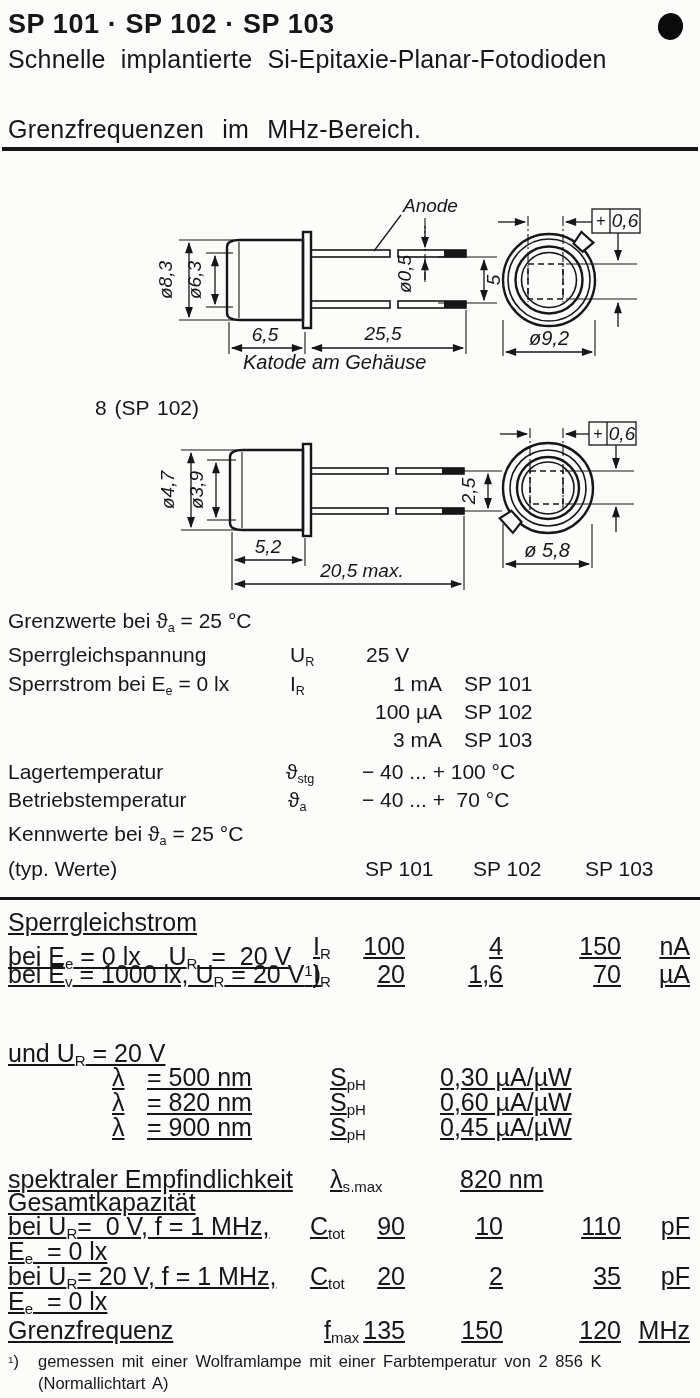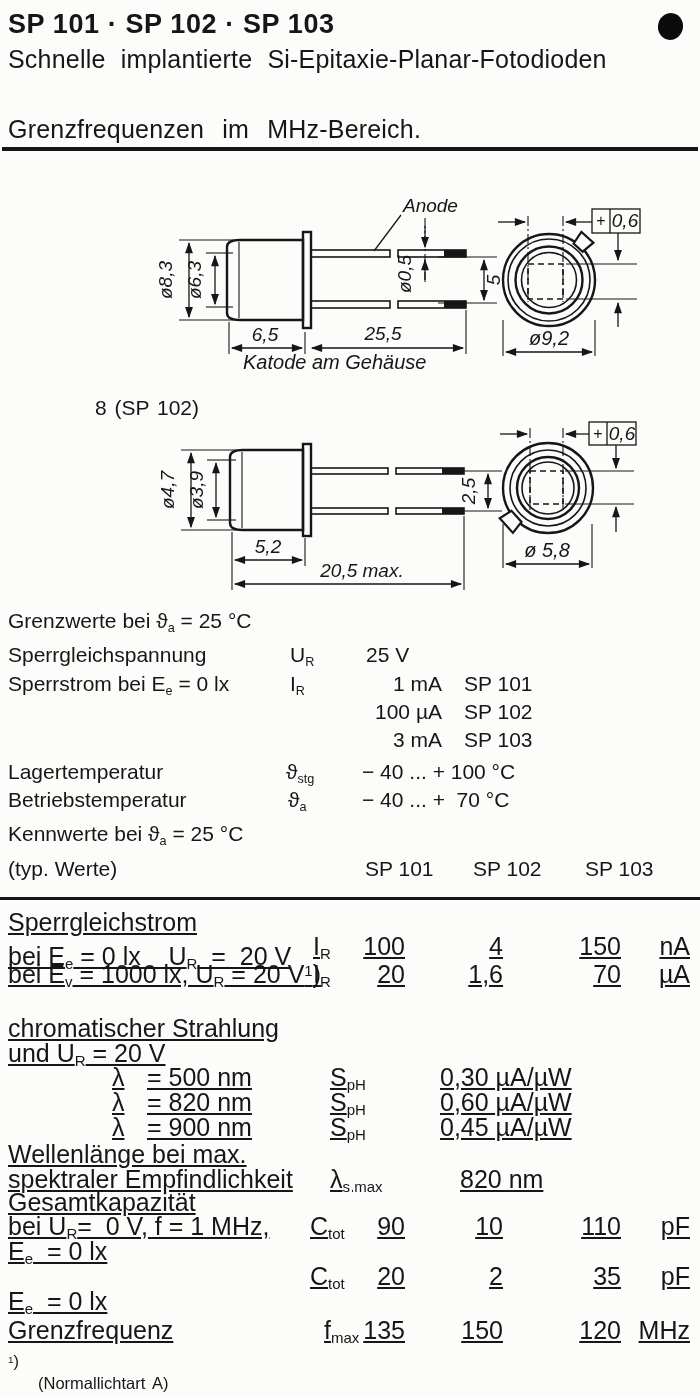--- a/index.html
+++ b/index.html
@@ -252,63 +252,63 @@
   <div class="t krow num" style="left:545px;top:931px;width:76px">150</div>
   <div class="t krow num" style="left:628px;top:931px;width:62px">nA</div>
 
   <div class="t krow" style="left:8px;top:959px">bei E<sub>v</sub> = 1000 lx, U<sub>R</sub> = 20 V<sup>1</sup>)</div>
   <div class="t krow" style="left:313px;top:959px">I<sub>R</sub></div>
   <div class="t krow num" style="left:325px;top:959px;width:80px">20</div>
   <div class="t krow num" style="left:430px;top:959px;width:73px">1,6</div>
   <div class="t krow num" style="left:545px;top:959px;width:76px">70</div>
   <div class="t krow num" style="left:628px;top:959px;width:62px">µA</div>
 
-  <div class="t krow" style="left:8px;top:1013px">chromatischer Strahlung</div>
   <div class="t krow" style="left:8px;top:1038px">und U<sub>R</sub> = 20 V</div>
 
   <div class="t krow" style="left:112px;top:1062px">λ</div>
   <div class="t krow" style="left:147px;top:1062px">= 500 nm</div>
   <div class="t krow" style="left:330px;top:1062px">S<sub>pH</sub></div>
   <div class="t krow" style="left:440px;top:1062px">0,30 µA/µW</div>
 
   <div class="t krow" style="left:112px;top:1087px">λ</div>
   <div class="t krow" style="left:147px;top:1087px">= 820 nm</div>
   <div class="t krow" style="left:330px;top:1087px">S<sub>pH</sub></div>
   <div class="t krow" style="left:440px;top:1087px">0,60 µA/µW</div>
 
   <div class="t krow" style="left:112px;top:1112px">λ</div>
   <div class="t krow" style="left:147px;top:1112px">= 900 nm</div>
   <div class="t krow" style="left:330px;top:1112px">S<sub>pH</sub></div>
   <div class="t krow" style="left:440px;top:1112px">0,45 µA/µW</div>
 
-  <div class="t krow" style="left:8px;top:1139px">Wellenlänge bei max.</div>
   <div class="t krow" style="left:8px;top:1164px">spektraler Empfindlichkeit</div>
   <div class="t krow" style="left:330px;top:1164px">λ<sub>s max</sub></div>
   <div class="t krow" style="left:460px;top:1164px">820 nm</div>
 
   <div class="t krow" style="left:8px;top:1187px">Gesamtkapazität</div>
 
   <div class="t krow" style="left:8px;top:1211px">bei U<sub>R</sub>=  0 V, f = 1 MHz,</div>
   <div class="t krow" style="left:310px;top:1211px">C<sub>tot</sub></div>
   <div class="t krow num" style="left:325px;top:1211px;width:80px">90</div>
   <div class="t krow num" style="left:430px;top:1211px;width:73px">10</div>
   <div class="t krow num" style="left:545px;top:1211px;width:76px">110</div>
   <div class="t krow num" style="left:628px;top:1211px;width:62px">pF</div>
   <div class="t krow" style="left:8px;top:1236px">E<sub>e</sub>  = 0 lx</div>
 
+  <div class="t krow" style="left:8px;top:1261px">bei U<sub>R</sub>= 20 V, f = 1 MHz,</div>
   <div class="t krow" style="left:310px;top:1261px">C<sub>tot</sub></div>
   <div class="t krow num" style="left:325px;top:1261px;width:80px">20</div>
   <div class="t krow num" style="left:430px;top:1261px;width:73px">2</div>
   <div class="t krow num" style="left:545px;top:1261px;width:76px">35</div>
   <div class="t krow num" style="left:628px;top:1261px;width:62px">pF</div>
   <div class="t krow" style="left:8px;top:1286px">E<sub>e</sub>  = 0 lx</div>
 
   <div class="t krow" style="left:8px;top:1315px">Grenzfrequenz</div>
   <div class="t krow" style="left:324px;top:1315px">f<sub>max</sub></div>
   <div class="t krow num" style="left:325px;top:1315px;width:80px">135</div>
   <div class="t krow num" style="left:430px;top:1315px;width:73px">150</div>
   <div class="t krow num" style="left:545px;top:1315px;width:76px">120</div>
   <div class="t krow num" style="left:628px;top:1315px;width:62px">MHz</div>
 
   <div class="t fn" style="left:8px;top:1352px"><sup>1</sup>)</div>
+  <div class="t fn" style="left:38px;top:1352px">gemessen mit einer Wolframlampe mit einer Farbtemperatur von 2 856 K</div>
   <div class="t fn" style="left:38px;top:1374px">(Normallichtart A)</div>
 
 </div>
 
 </body></html>

